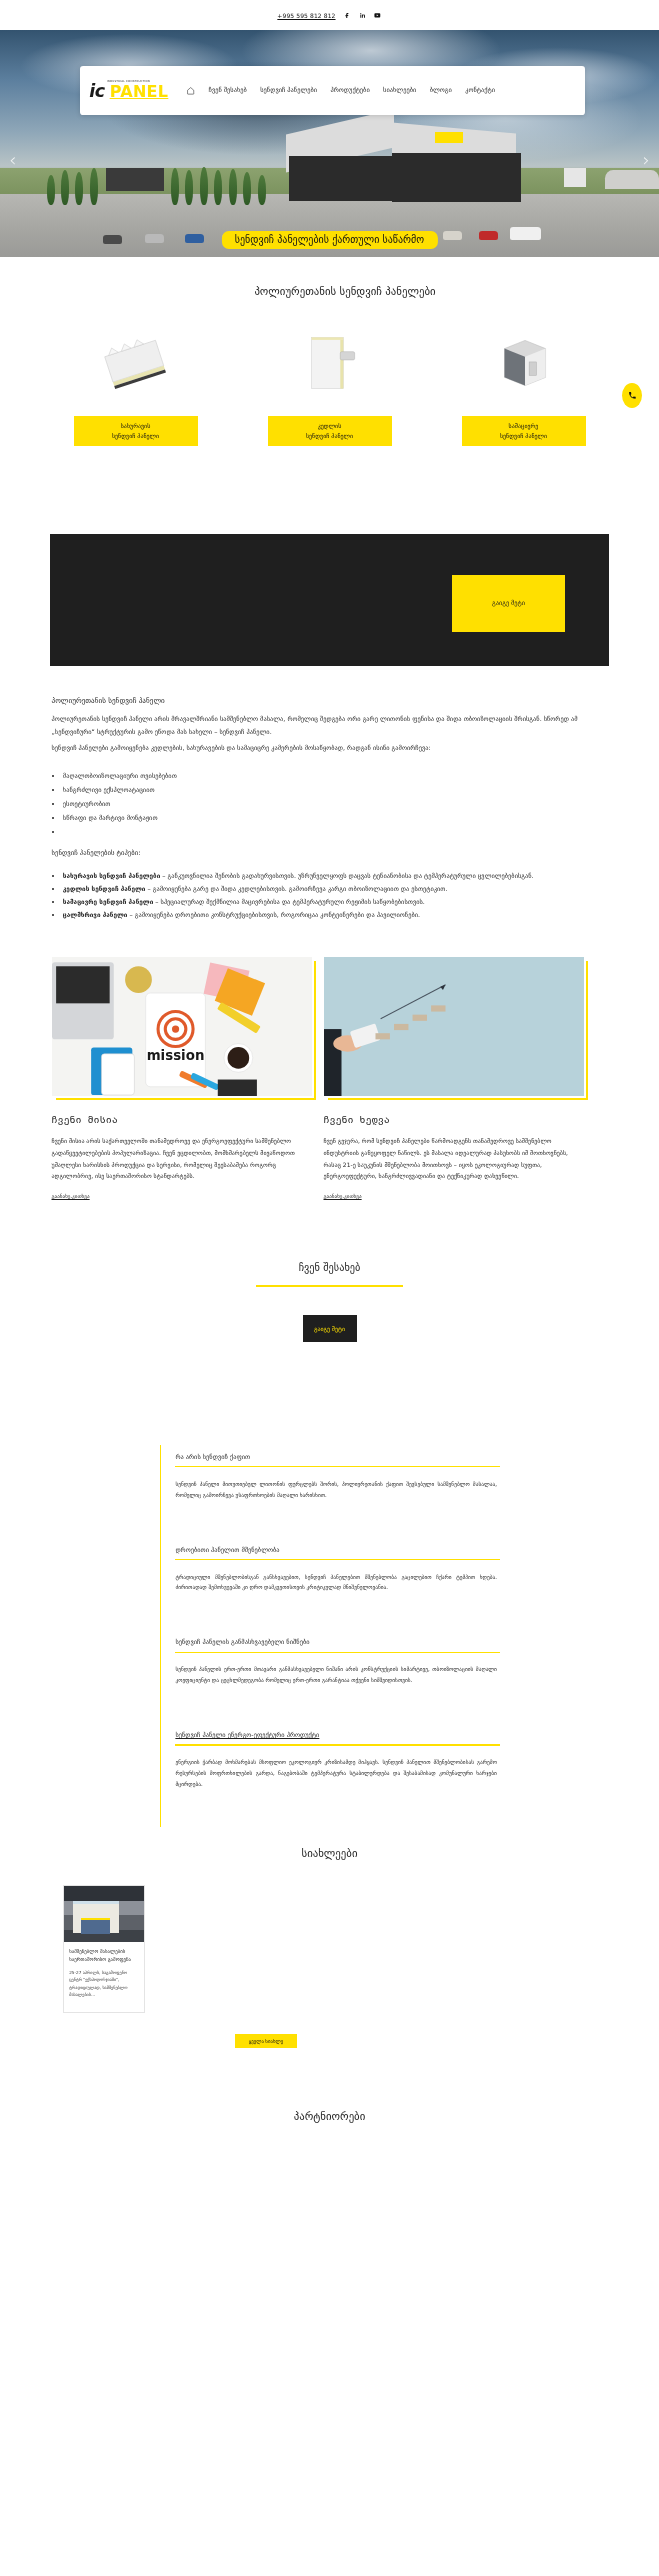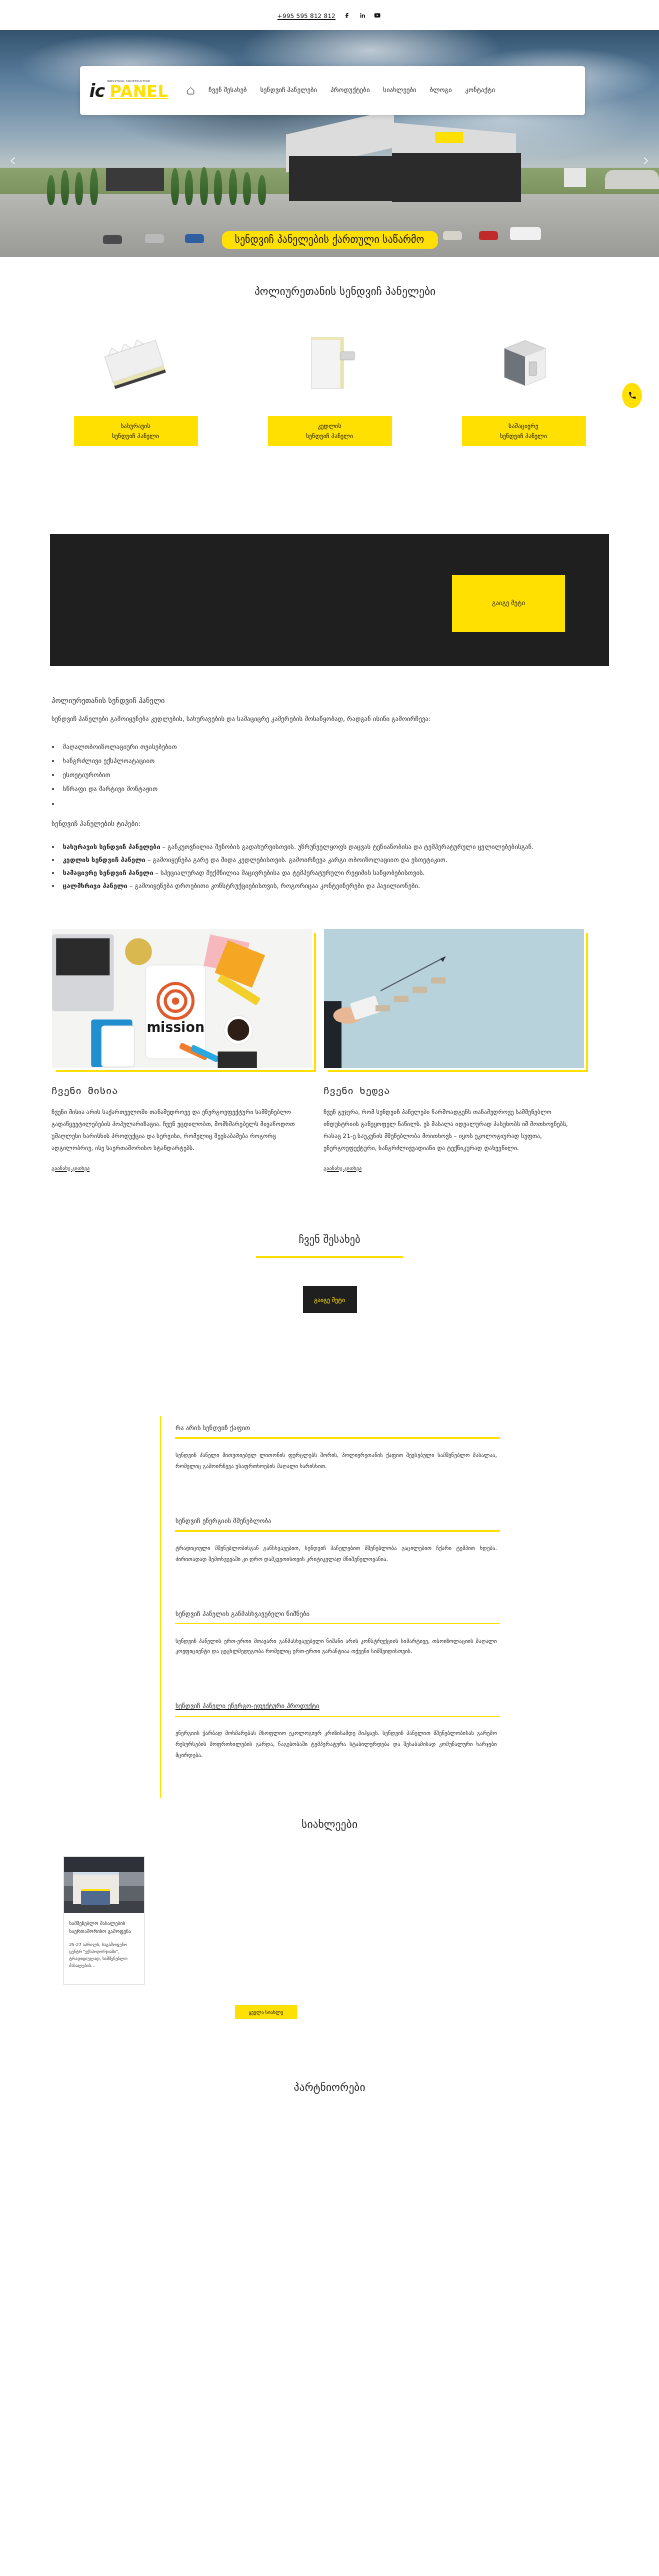--- a/index.html
+++ b/index.html
@@ -403,20 +403,21 @@
       <path d="M6.6 10.8c1.4 2.8 3.8 5.1 6.6 6.6l2.2-2.2c.3-.3.7-.4 1-.2 1.2.4 2.4.6 3.6.6.6 0 1 .4 1 1V20c0 .6-.4 1-1 1C10.6 21 3 13.4 3 4c0-.6.4-1 1-1h3.5c.6 0 1 .4 1 1 0 1.3.2 2.5.6 3.6.1.4 0 .8-.2 1l-2.3 2.2z"></path>
     </svg>
 </div>
 
 <div class="banner">
   <button class="btn">გაიგე მეტი</button>
 </div>
 
 <section class="article">
   <h3>პოლიურეთანის სენდვიჩ პანელი</h3>
+  <p>პოლიურეთანის სენდვიჩ პანელი არის მრავალშრიანი სამშენებლო მასალა, რომელიც შედგება ორი გარე ლითონის ფენისა და შიდა თბოიზოლაციის შრისგან. სწორედ ამ „სენდვიჩური“ სტრუქტურის გამო ეწოდა მას სახელი – სენდვიჩ პანელი.</p>
   <p style="margin-top:3.1px;">სენდვიჩ პანელები გამოიყენება კედლების, სახურავების და სამაციცრე კამერების მოსაწყობად, რადგან ისინი გამოირჩევა:</p>
   <ul>
     <li>მაღალთბოიზოლაციური თვისებებით</li>
     <li>ხანგრძლივი ექსპლოატაციით</li>
     <li>ესთეტიურობით</li>
     <li>სწრაფი და მარტივი მონტაჟით</li>
     <li></li>
   </ul>
   <div class="types-title">სენდვიჩ პანელების ტიპები:</div>
   <ul class="types">
@@ -490,21 +491,21 @@
   <button class="blkbtn">გაიგე მეტი</button>
 </section>
 
 <section class="acc">
   <div class="acc-item">
     <div class="acc-head">რა არის სენდვიჩ ქაფით</div>
     <div class="acc-sep"></div>
     <div class="acc-body">სენდვიჩ პანელი მითუთიებულ ლითონის ფურცლებს შორის, პოლიურეთანის ქაფით შევსებული სამშენებლო მასალაა, რომელიც გამოირჩევა უსაფრთხოების მაღალი ხარისხით.</div>
   </div>
   <div class="acc-item">
-    <div class="acc-head">სენდვიჩ ენერგიის მშენებლობა</div>
+    <div class="acc-head">დროებითი პანელით მშენებლობა</div>
     <div class="acc-sep"></div>
     <div class="acc-body">ტრადიციული მშენებლობისგან განსხვავებით, სენდვიჩ პანელებით მშენებლობა გაცილებით ჩქარი ტემპით ხდება. ძირითადად შემთხვევაში კი დრო დამკვეთისთვის კრიტიკულად მნიშვნელოვანია.</div>
   </div>
   <div class="acc-item">
     <div class="acc-head">სენდვიჩ პანელის განმასხვავებელი ნიშნები</div>
     <div class="acc-sep"></div>
     <div class="acc-body">სენდვიჩ პანელის ერთ-ერთი მთავარი განმასხვავებელი ნიშანი არის კონსტრუქციის სიმარტივე, თბოიზოლაციის მაღალი კოეფიციენტი და ცეცხლმედეგობა რომელიც ერთ-ერთი გარანტიაა თქვენი სიმშვიდისთვის.</div>
   </div>
   <div class="acc-item">
     <div class="acc-head link">სენდვიჩ პანელი ენერგო-ეფექტური პროდუქტი</div>

